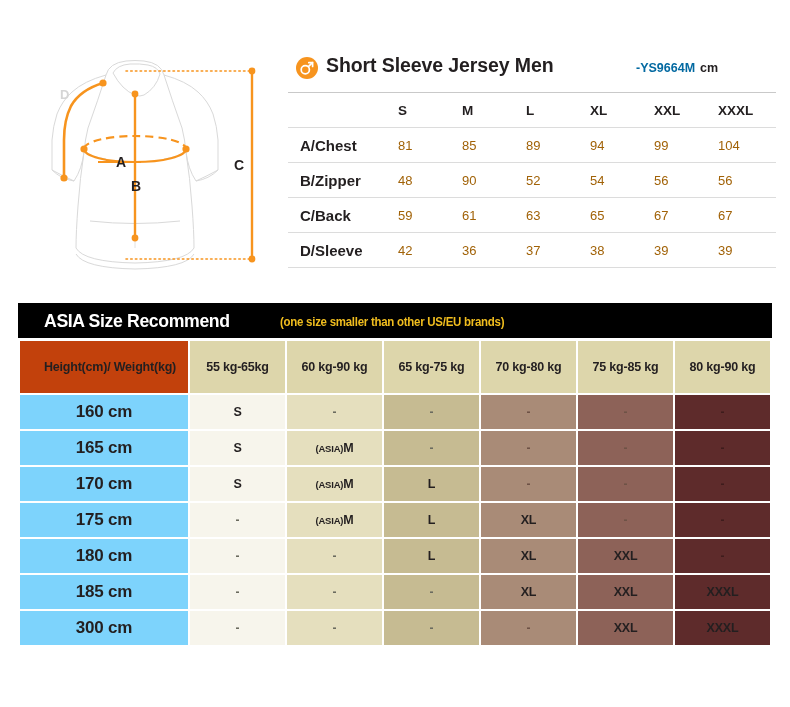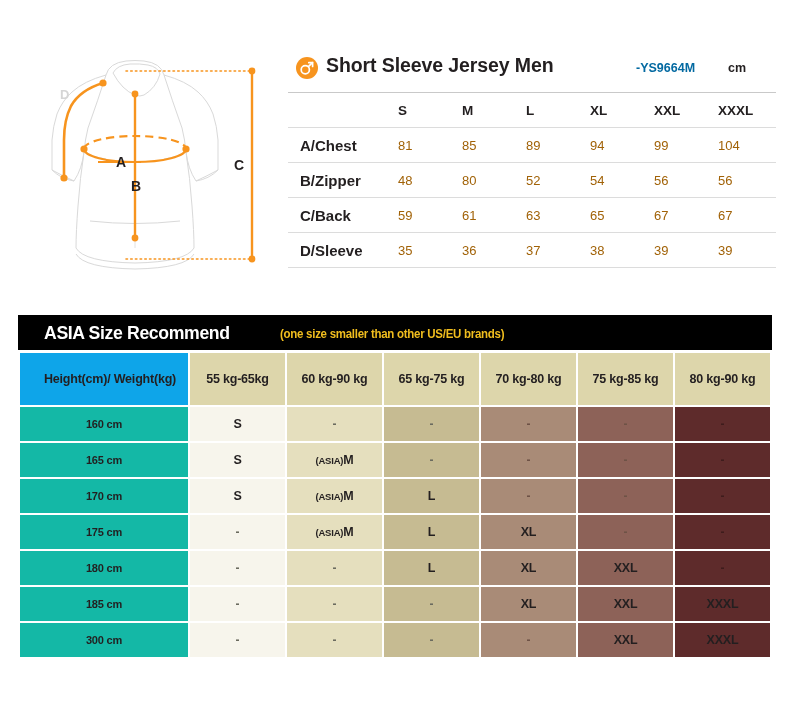--- a/index.html
+++ b/index.html
@@ -50,21 +50,21 @@
   }
   #spec-code {
     position: absolute;
     left: 348px; top: 11px;
     font-size: 12.5px;
     font-weight: bold;
     color: #0369a1;
   }
   #spec-unit {
     position: absolute;
-    left: 440px; top: 11px;
+    left: 412px; top: 11px;
     font-size: 12.5px;
     font-weight: bold;
     color: #231f20;
   }
 
   table.spec {
     width: 488px;
     border-collapse: collapse;
     table-layout: fixed;
   }
@@ -91,21 +91,20 @@
   
   #asia-panel {
     position: absolute;
     left: 18px; top: 303px;
     width: 754px;
   }
   #asia-banner {
     background: #000000;
     height: 35px;
     position: relative;
-    margin-top: 12px;
   }
   #asia-banner-title {
     position: absolute;
     left: 26px; top: 7px;
     color: #ffffff;
     font-size: 19px;
     font-weight: bold;
     letter-spacing: -0.4px;
     transform: scaleX(0.93);
     transform-origin: left center;
@@ -137,26 +136,26 @@
     letter-spacing: -0.2px;
   }
   table.asia tr.hdr td {
     height: 52px;
     background: #ddd6ab;
     font-weight: bold;
     font-size: 12.5px;
   }
   table.asia tr.body td { height: 34px; }
   table.asia td.lbl {
-    background: #14b8a6;
-    font-weight: bold;
-    font-size: 11px;
+    background: #7dd3fc;
+    font-weight: bold;
+    font-size: 17px;
     width: 168px;
   }
-  table.asia tr.hdr td.lbl { background: #0ea5e9; padding-left: 12px; }
+  table.asia tr.hdr td.lbl { background: #c2410c; padding-left: 12px; }
 
   
   .k1 { background: #f7f5ec; }
   .k2 { background: #e5dfbe; }
   .k3 { background: #c6bb92; }
   .k4 { background: #a98b77; }
   .k5 { background: #8d6258; }
   .k6 { background: #5e2b2b; }
 
   .val { font-weight: bold; }
@@ -268,38 +267,38 @@
             <td class="cv">81</td>
             <td class="cv">85</td>
             <td class="cv">89</td>
             <td class="cv">94</td>
             <td class="cv">99</td>
             <td class="cv">104</td>
           </tr>
           <tr>
             <td class="c0">B/Zipper</td>
             <td class="cv">48</td>
-            <td class="cv">80</td>
+            <td class="cv">90</td>
             <td class="cv">52</td>
             <td class="cv">54</td>
             <td class="cv">56</td>
             <td class="cv">56</td>
           </tr>
           <tr>
             <td class="c0">C/Back</td>
             <td class="cv">59</td>
             <td class="cv">61</td>
             <td class="cv">63</td>
             <td class="cv">65</td>
             <td class="cv">67</td>
             <td class="cv">67</td>
           </tr>
           <tr>
             <td class="c0">D/Sleeve</td>
-            <td class="cv">35</td>
+            <td class="cv">42</td>
             <td class="cv">36</td>
             <td class="cv">37</td>
             <td class="cv">38</td>
             <td class="cv">39</td>
             <td class="cv">39</td>
           </tr>
         </tbody>
     </table>
   </div>
 

